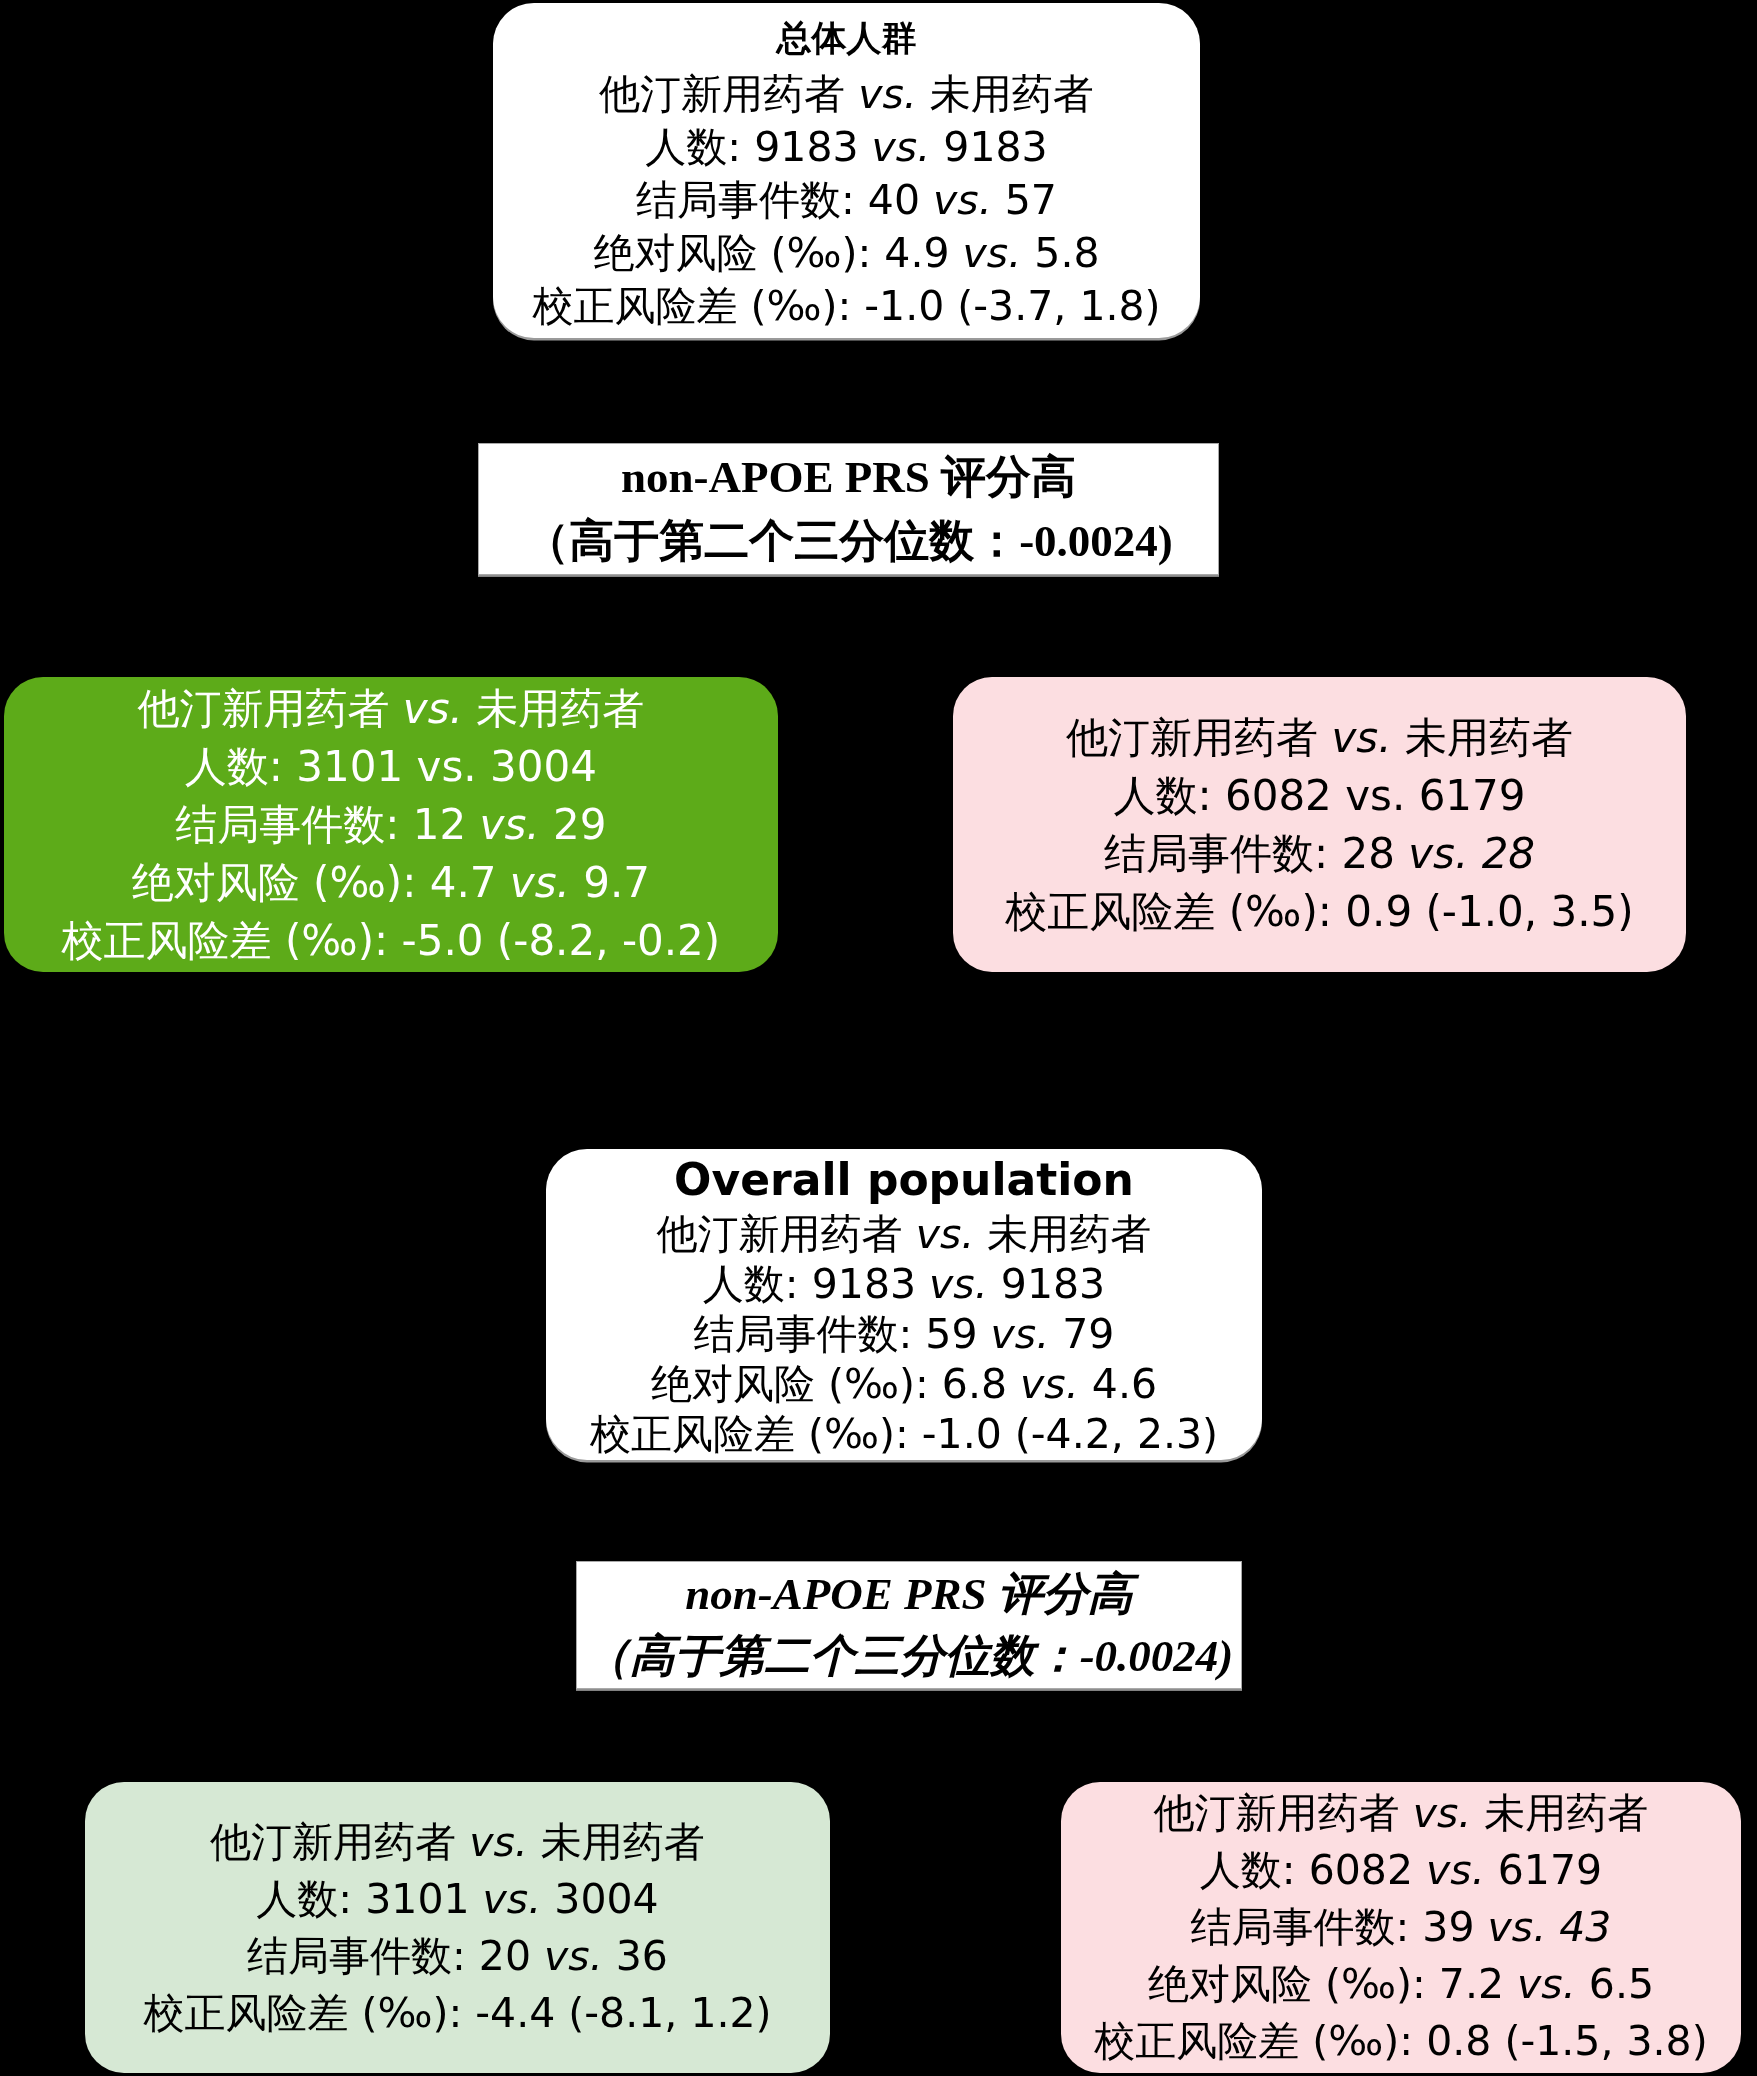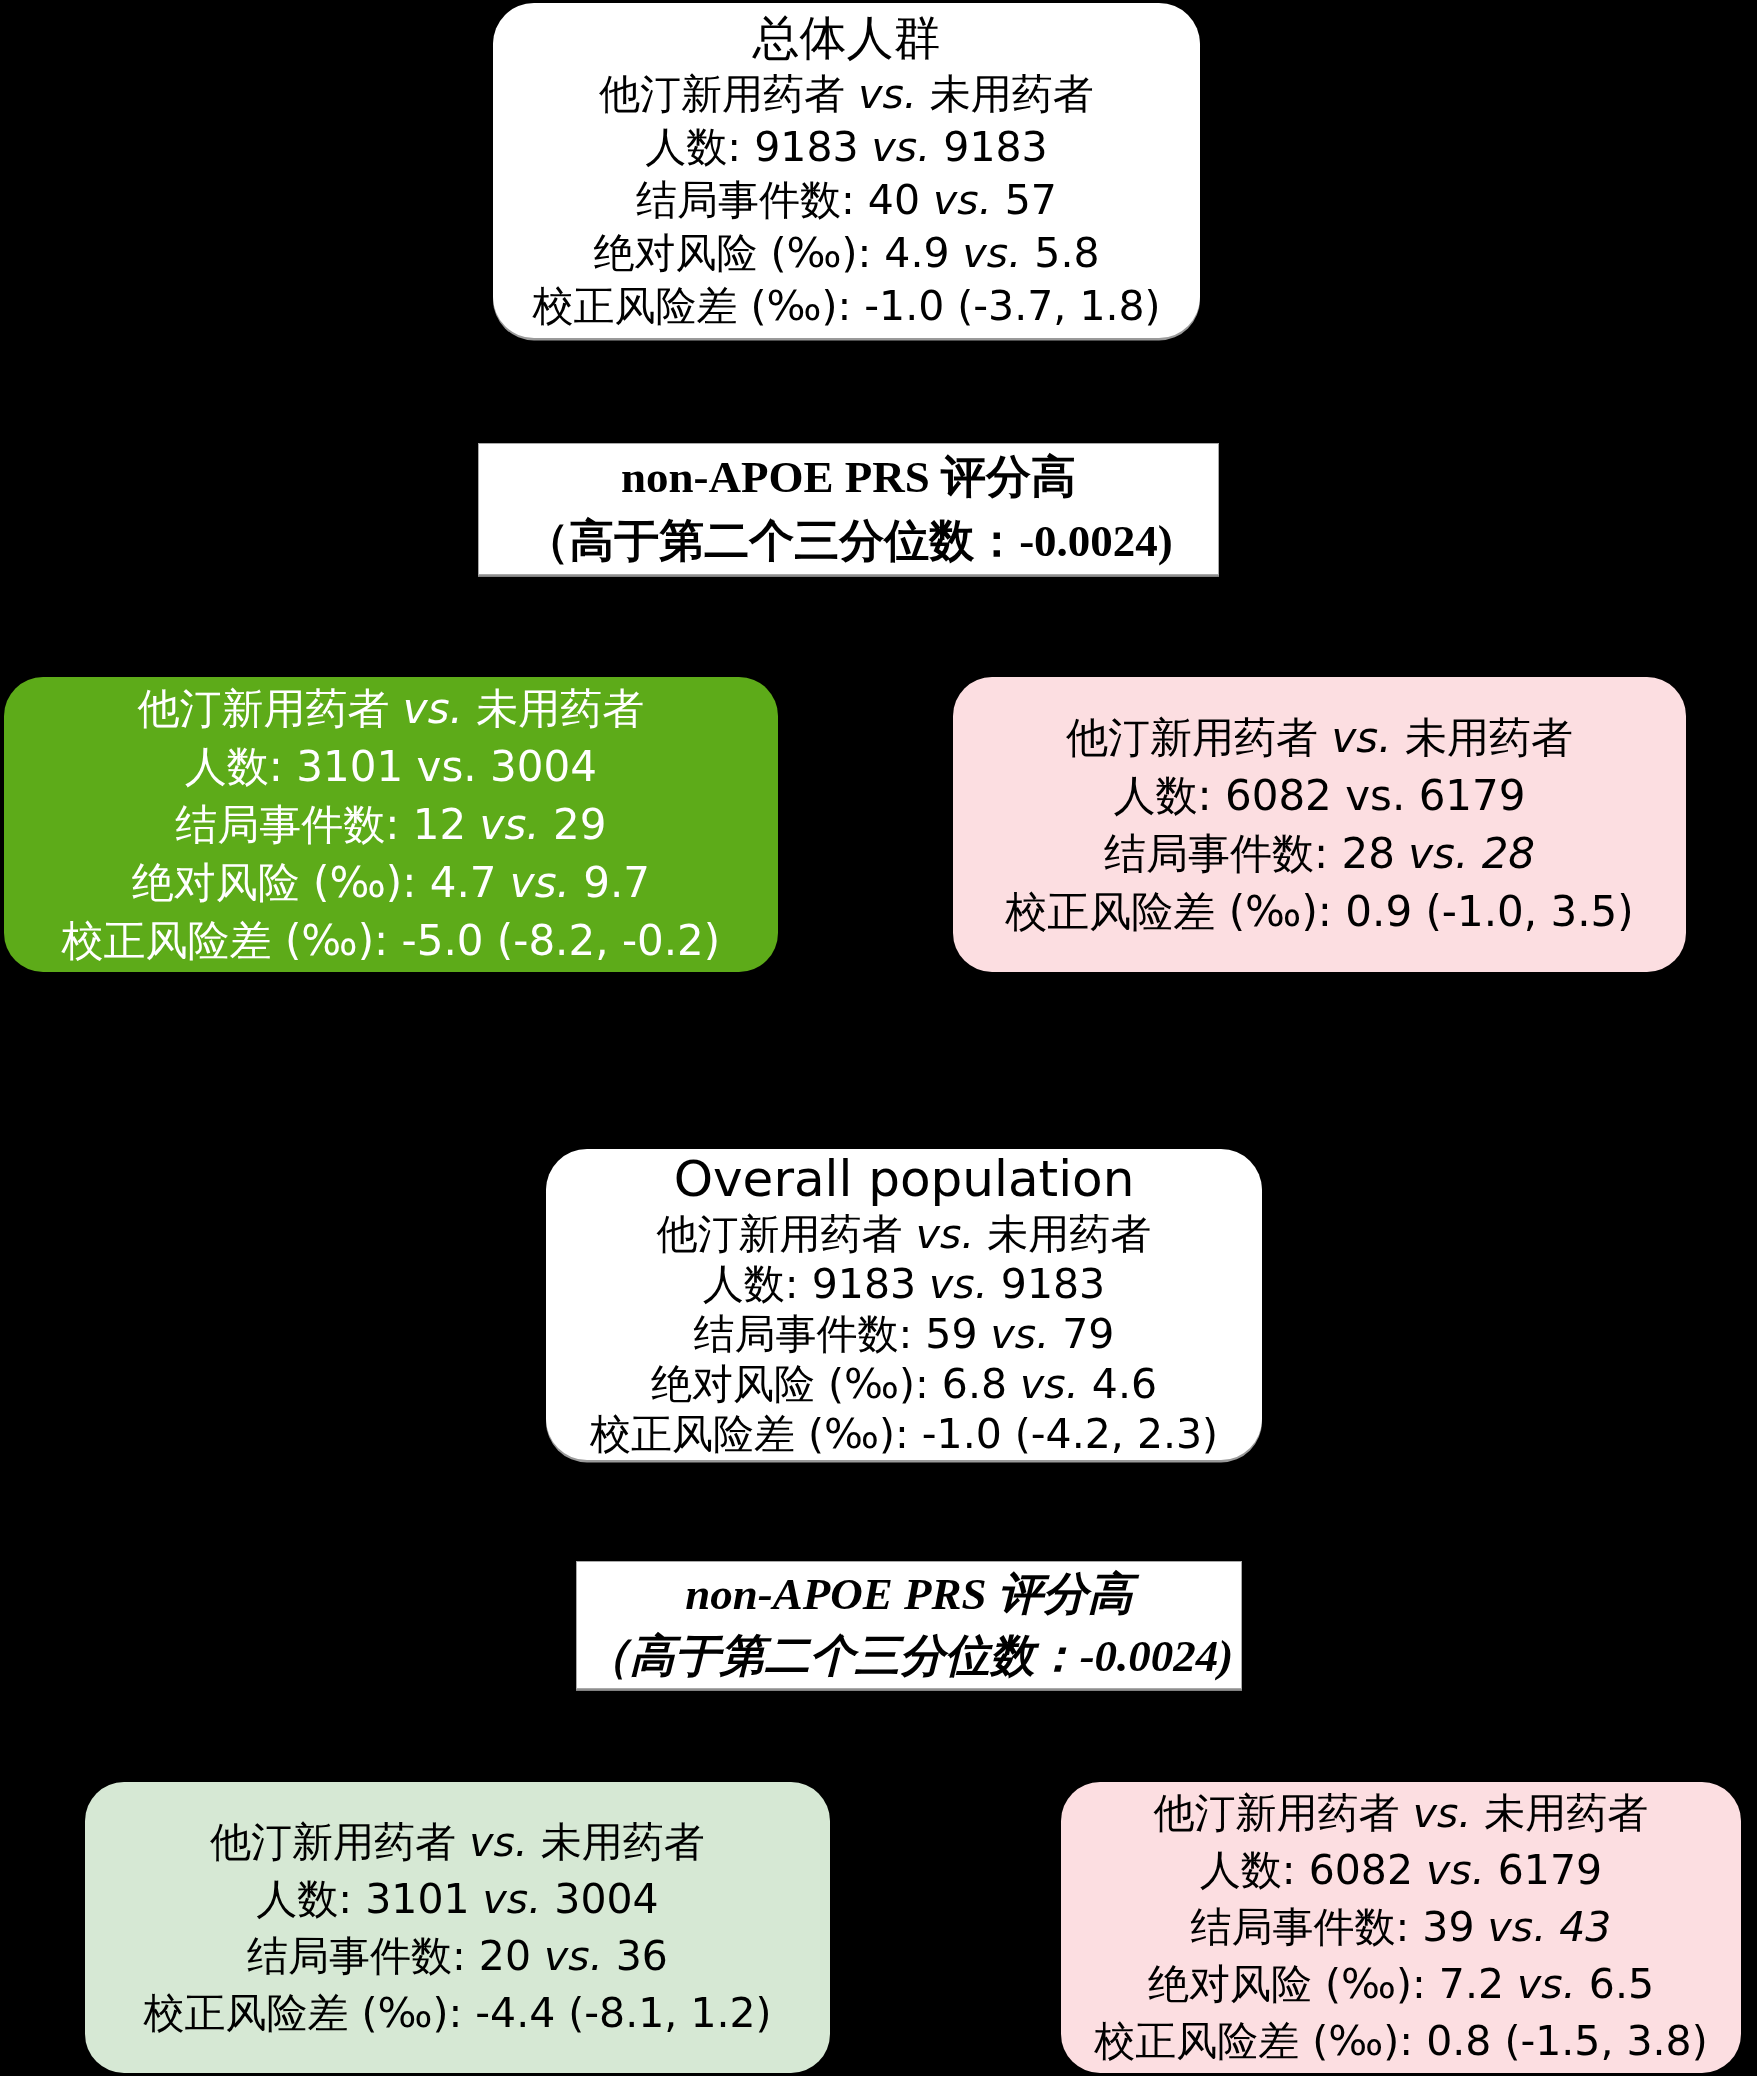--- a/index.html
+++ b/index.html
@@ -12,38 +12,38 @@
   .rounded{border-radius:41px;}
   .rounded-sm{border-radius:39px;}
   .white{background:#fff;box-shadow:0 2.4px 0 #9a9a9a;}
   .rect{background:#fff;border:1.5px solid #a9a9a9;box-shadow:0 1.9px 0 #8f8f8f;font-family:Liberation Serif, serif;}
 
   .line{white-space:nowrap;}
   .it{font-style:italic;}
 
   
   .b1{left:493px;top:2.9px;width:707px;height:335px;}
-  .b1 .box-title{font-size:47px;font-weight:normal;line-height:60px;}
+  .b1 .box-title{font-size:35px;font-weight:bold;line-height:60px;}
   .b1 .line{font-size:41px;line-height:53px;}
 
   
   .b2{left:478px;top:443px;width:741px;height:132px;}
   .b2 .line{font-size:45px;font-weight:bold;line-height:64px;}
 
   
   .b3{left:3.9px;top:677px;width:774px;height:295px;color:#fff;}
   .b3 .line{font-size:42px;line-height:58px;}
 
   
   .b4{left:953px;top:677px;width:733px;height:295px;}
   .b4 .line{font-size:42px;line-height:58px;}
 
   
   .b5{left:546px;top:1149px;width:716px;height:311px;}
-  .b5 .box-title{font-size:50px;font-weight:normal;line-height:59px;}
+  .b5 .box-title{font-size:44px;font-weight:bold;line-height:59px;}
   .b5 .line{font-size:41px;line-height:50px;}
 
   
   .b6{left:576px;top:1561px;width:666px;height:128px;}
   .b6 .line{font-size:45px;font-weight:bold;font-style:italic;line-height:62px;}
 
   
   .b7{left:85px;top:1782px;width:745px;height:291px;}
   .b7 .line{font-size:41px;line-height:57px;}
 

